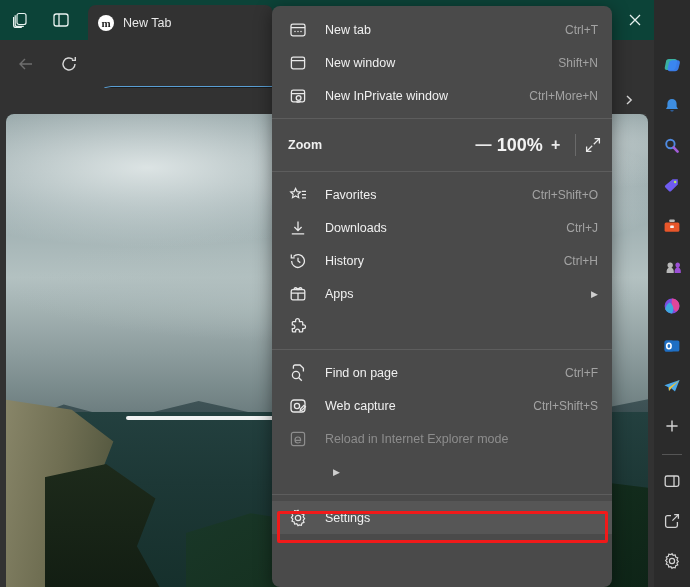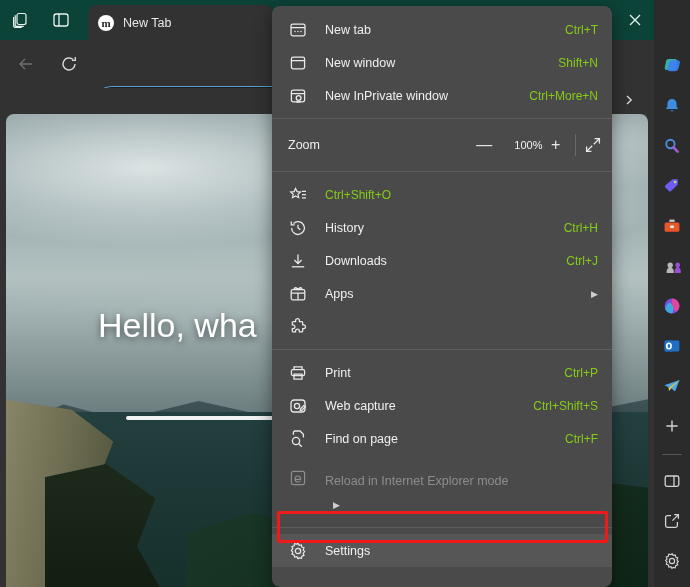--- a/index.html
+++ b/index.html
@@ -164,38 +164,38 @@
   }
   .mi {
     position: relative; height: 33px; display: flex; align-items: center;
     padding: 0 14px 0 16px; color: #f0f0f0; font-size: 12.5px;
   }
   .mi .mi-icon {
     width: 20px; height: 20px; flex: none; margin-right: 17px;
     display: flex; align-items: center; justify-content: center; color: #e9e9e9;
   }
   .mi .mi-label { flex: 1 1 auto; white-space: nowrap; }
-  .mi .mi-accel { color: #84cc16; font-size: 12px; white-space: nowrap; }
+  .mi .mi-accel { color: #a3a3a3; font-size: 12px; white-space: nowrap; }
   .mi .mi-arrow { color: #cfcfcf; font-size: 9px; margin-left: 8px; }
-  .mi.disabled { color: #8d8d8d; align-items: flex-end; }
+  .mi.disabled { color: #8d8d8d; }
   .mi.disabled .mi-icon { color: #8d8d8d; }
 
   .msep { height: 1px; background: #5d5d5d; margin: 6px 0 6px 0; }
 
   
   .zoomrow {
     height: 40px; display: flex; align-items: center; padding: 0 6px 0 16px;
-    color: #f0f0f0; font-size: 12.5px;
+    color: #f0f0f0; font-size: 12.5px; font-weight: bold;
   }
   .zoomrow .z-label { width: 195px; }
   .zoom-btn {
     width: 28px; height: 28px; display: flex; align-items: center; justify-content: center;
     color: #e9e9e9; font-size: 16px; border-radius: 4px;
   }
-  .zoom-val { width: 48px; text-align: right; font-size: 11px; color: #f2f2f2; }
+  .zoom-val { width: 48px; text-align: right; font-size: 18px; color: #f2f2f2; }
   .zoom-vsep { width: 1px; height: 22px; background: #6a6a6a; margin: 0 4px 0 6px; }
 
   
   .redbox {
     position: absolute; left: 277px; top: 511px; width: 331px; height: 32px;
     border: 3px solid #f01a1a; border-radius: 2px; pointer-events: none;
   }
   .mi.highlighted { background: #565656; }
 </style>
 </head>
@@ -274,21 +274,20 @@
 
     <div class="page">
       <div class="photo">
         <div class="sky"></div>
         <div class="ridge-far"></div>
         <div class="valley"></div>
         <div class="forest-r"></div>
         <div class="cliff"></div>
         <div class="cliff-dark"></div>
       </div>
-      <div class="greeting">Hello, wha</div>
       <div class="search-underline"></div>
     </div>
   </div>
 
   <div class="sidebar">
     <div class="sb-item">
       <svg class="glyph" viewBox="0 0 20 20">
         <path d="M4 5.5C4 4 5.3 3 6.8 3h6c1.6 0 2.6 1.3 2.2 2.8l-1.4 5.6c-.4 1.6-1.8 2.6-3.4 2.6H4.8C3.2 14 2.4 12.8 2.8 11.3L4 5.5z" fill="#3ab0a2"></path>
         <path d="M7 7c.4-1.6 1.8-2.7 3.4-2.7h5.3c1.6 0 2.5 1.3 2.1 2.9l-1.3 5.3c-.4 1.6-1.8 2.7-3.4 2.7H7.8c-1.6 0-2.5-1.3-2.1-2.9L7 7z" fill="#3b82f6" opacity=".92"></path>
       </svg>
@@ -431,49 +430,50 @@
 
     <div class="msep"></div>
 
     <div class="mi">
       <span class="mi-icon">
         <svg class="glyph" viewBox="0 0 20 20" fill="none" stroke="currentColor" stroke-width="1.2">
           <path d="M7.6 3.4l1.5 3.2 3.4.4-2.5 2.3.7 3.4-3.1-1.7-3.1 1.7.7-3.4L2.7 7l3.4-.4 1.5-3.2z"></path>
           <path d="M14 6.4h4M14 9.6h4M14 12.8h4"></path>
         </svg>
       </span>
+      <span class="mi-label">Favorites</span>
       <span class="mi-accel">Ctrl+Shift+O</span>
+    </div>
+
+    <div class="mi">
+      <span class="mi-icon">
+        <svg class="glyph" viewBox="0 0 20 20" fill="none" stroke="currentColor" stroke-width="1.3">
+          <path d="M10 3.4v8.8M6.4 9l3.6 3.6L13.6 9"></path>
+          <path d="M3.8 15.8h12.4"></path>
+        </svg>
+      </span>
+      <span class="mi-label">Downloads</span>
+      <span class="mi-accel">Ctrl+J</span>
     </div>
 
     <div class="mi">
       <span class="mi-icon">
         <svg class="glyph" viewBox="0 0 20 20" fill="none" stroke="currentColor" stroke-width="1.3">
           <path d="M3.6 10a6.4 6.4 0 1 0 1.9-4.5"></path>
           <path d="M3.3 3.4v3.4h3.4"></path>
           <path d="M10 6.8V10l2.3 1.6"></path>
         </svg>
       </span>
       <span class="mi-label">History</span>
       <span class="mi-accel">Ctrl+H</span>
     </div>
 
     <div class="mi">
       <span class="mi-icon">
         <svg class="glyph" viewBox="0 0 20 20" fill="none" stroke="currentColor" stroke-width="1.3">
-          <path d="M10 3.4v8.8M6.4 9l3.6 3.6L13.6 9"></path>
-          <path d="M3.8 15.8h12.4"></path>
-        </svg>
-      </span>
-      <span class="mi-label">Downloads</span>
-      <span class="mi-accel">Ctrl+J</span>
-    </div>
-
-    <div class="mi">
-      <span class="mi-icon">
-        <svg class="glyph" viewBox="0 0 20 20" fill="none" stroke="currentColor" stroke-width="1.3">
           <rect x="3.2" y="5.6" width="13.6" height="10.2" rx="1.6"></rect>
           <path d="M3.2 9.2h13.6M10 9.2v6.6"></path>
           <path d="M10 5.6c-1-1.6-2.4-2.4-3.4-1.6-.9.7-.3 1.6 3.4 1.6zM10 5.6c1-1.6 2.4-2.4 3.4-1.6.9.7.3 1.6-3.4 1.6z"></path>
         </svg>
       </span>
       <span class="mi-label">Apps</span>
       <span class="mi-arrow">▶</span>
     </div>
 
     <div class="mi">
@@ -481,56 +481,45 @@
         <svg class="glyph" viewBox="0 0 20 20" fill="none" stroke="currentColor" stroke-width="1.25">
           <path d="M7.6 3.6a1.9 1.9 0 0 1 3.8 0v.9h2.3a1 1 0 0 1 1 1v2.3h.9a1.9 1.9 0 0 1 0 3.8h-.9v2.3a1 1 0 0 1-1 1h-2.3v-.9a1.9 1.9 0 0 0-3.8 0v.9H5.3a1 1 0 0 1-1-1v-2.3H5a1.9 1.9 0 0 0 0-3.8h-.7V5.5a1 1 0 0 1 1-1h2.3v-.9z"></path>
         </svg>
       </span>
       <span class="mi-accel"></span>
     </div>
 
 
     <div class="msep"></div>
 
-    <div class="mi">
-      <span class="mi-icon">
-        <svg class="glyph" viewBox="0 0 20 20" fill="none" stroke="currentColor" stroke-width="1.3">
-          <path d="M6 6.6V3.8h8v2.8"></path>
-          <rect x="3.4" y="6.6" width="13.2" height="6" rx="1.6"></rect>
-          <path d="M6 11.2h8v5H6z"></path>
-        </svg>
-      </span>
-      <span class="mi-label">Print</span>
-      <span class="mi-accel">Ctrl+P</span>
+
+    <div class="mi">
+      <span class="mi-icon">
+        <svg class="glyph" viewBox="0 0 20 20" fill="none" stroke="currentColor" stroke-width="1.3">
+          <path d="M15.4 8.6V5.2L12 2h-5A1.6 1.6 0 0 0 5.4 3.6v2.2"></path>
+          <circle cx="8" cy="12" r="3.6"></circle>
+          <path d="M10.8 14.8l3 3"></path>
+        </svg>
+      </span>
+      <span class="mi-label">Find on page</span>
+      <span class="mi-accel">Ctrl+F</span>
     </div>
 
     <div class="mi">
       <span class="mi-icon">
         <svg class="glyph" viewBox="0 0 20 20" fill="none" stroke="currentColor" stroke-width="1.3">
           <rect x="3" y="4" width="14" height="12" rx="3"></rect>
           <circle cx="9" cy="10" r="2.6"></circle>
           <path d="M12.6 12.8l3.4-3.4 1.4 1.4-3.4 3.4-1.8.4.4-1.8z"></path>
         </svg>
       </span>
       <span class="mi-label">Web capture</span>
       <span class="mi-accel">Ctrl+Shift+S</span>
     </div>
 
-    <div class="mi">
-      <span class="mi-icon">
-        <svg class="glyph" viewBox="0 0 20 20" fill="none" stroke="currentColor" stroke-width="1.3">
-          <path d="M15.4 8.6V5.2L12 2h-5A1.6 1.6 0 0 0 5.4 3.6v2.2"></path>
-          <circle cx="8" cy="12" r="3.6"></circle>
-          <path d="M10.8 14.8l3 3"></path>
-        </svg>
-      </span>
-      <span class="mi-label">Find on page</span>
-      <span class="mi-accel">Ctrl+F</span>
-    </div>
-
     <div class="mi disabled">
       <span class="mi-icon">
         <svg class="glyph" viewBox="0 0 20 20" fill="none" stroke="currentColor" stroke-width="1.2">
           <rect x="3.4" y="3.4" width="13.2" height="13.2" rx="2"></rect>
           <path d="M7 11.4h5.6c.2-2.2-1-3.4-2.7-3.4-1.6 0-2.9 1.2-2.9 3 0 1.8 1.3 3 3 3 1.1 0 2-.4 2.5-1.2"></path>
         </svg>
       </span>
       <span class="mi-label">Reload in Internet Explorer mode</span>
       <span class="mi-accel"></span>
     </div>

